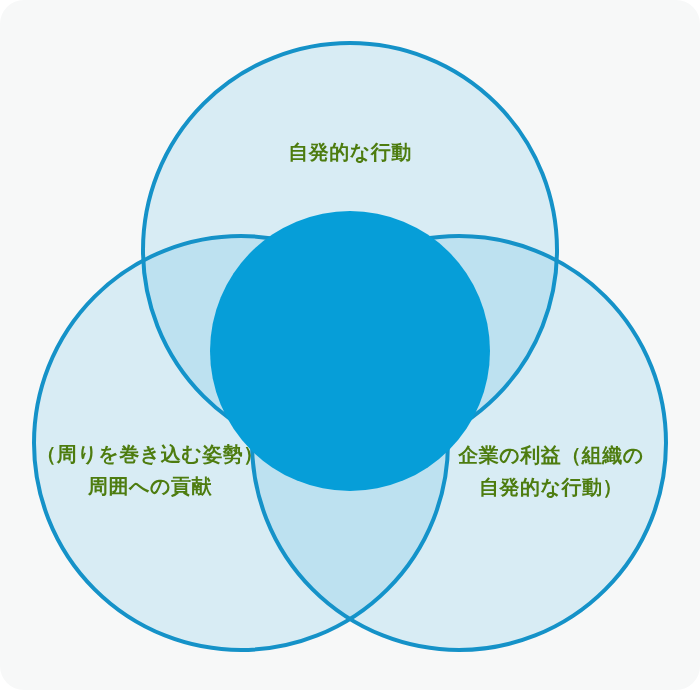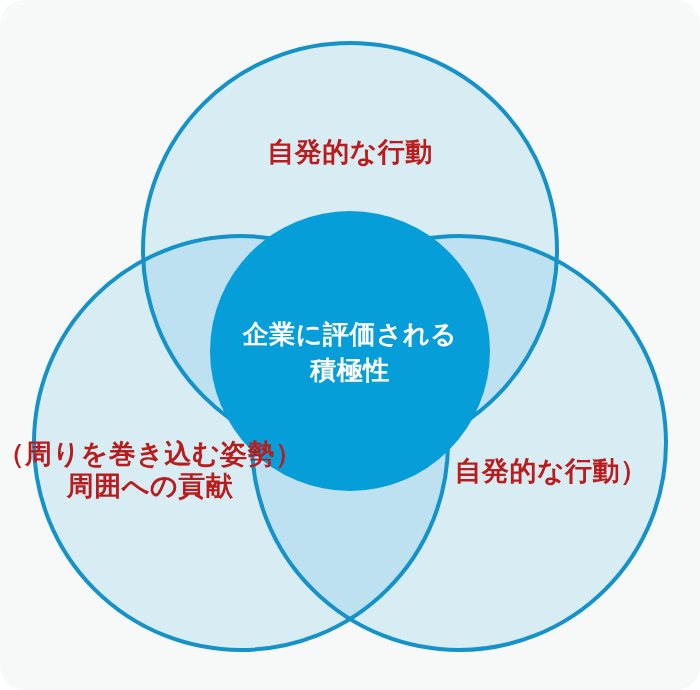--- a/index.html
+++ b/index.html
@@ -31,23 +31,23 @@
   }
   .center-circle {
     fill: #069ed8;
     stroke: none;
   }
   .label {
     position: absolute;
     transform: translate(-50%, -50%);
     text-align: center;
     font-weight: 700;
-    font-size: 27px;
+    font-size: 20px;
     line-height: 32px;
-    color: #b91c1c;
+    color: #4d7c0f;
     white-space: nowrap;
     letter-spacing: 0.5px;
   }
   .label-center {
     font-size: 26px;
     line-height: 36px;
     color: #ffffff;
   }
 </style>
 </head>
@@ -65,21 +65,18 @@
   <div class="label" style="left: 350px; top: 152px;">
     <div>自発的な行動</div>
   </div>
 
   <div class="label" style="left: 150px; top: 470px;">
     <div>（周りを巻き込む姿勢）</div>
     <div>周囲への貢献</div>
   </div>
 
   <div class="label" style="left: 551px; top: 471px;">
+    <div>企業の利益（組織の</div>
     <div>自発的な行動）</div>
   </div>
 
-  <div class="label label-center" style="left: 350px; top: 352px;">
-    <div>企業に評価される</div>
-    <div>積極性</div>
-  </div>
 
 </div>
 
 </body></html>

